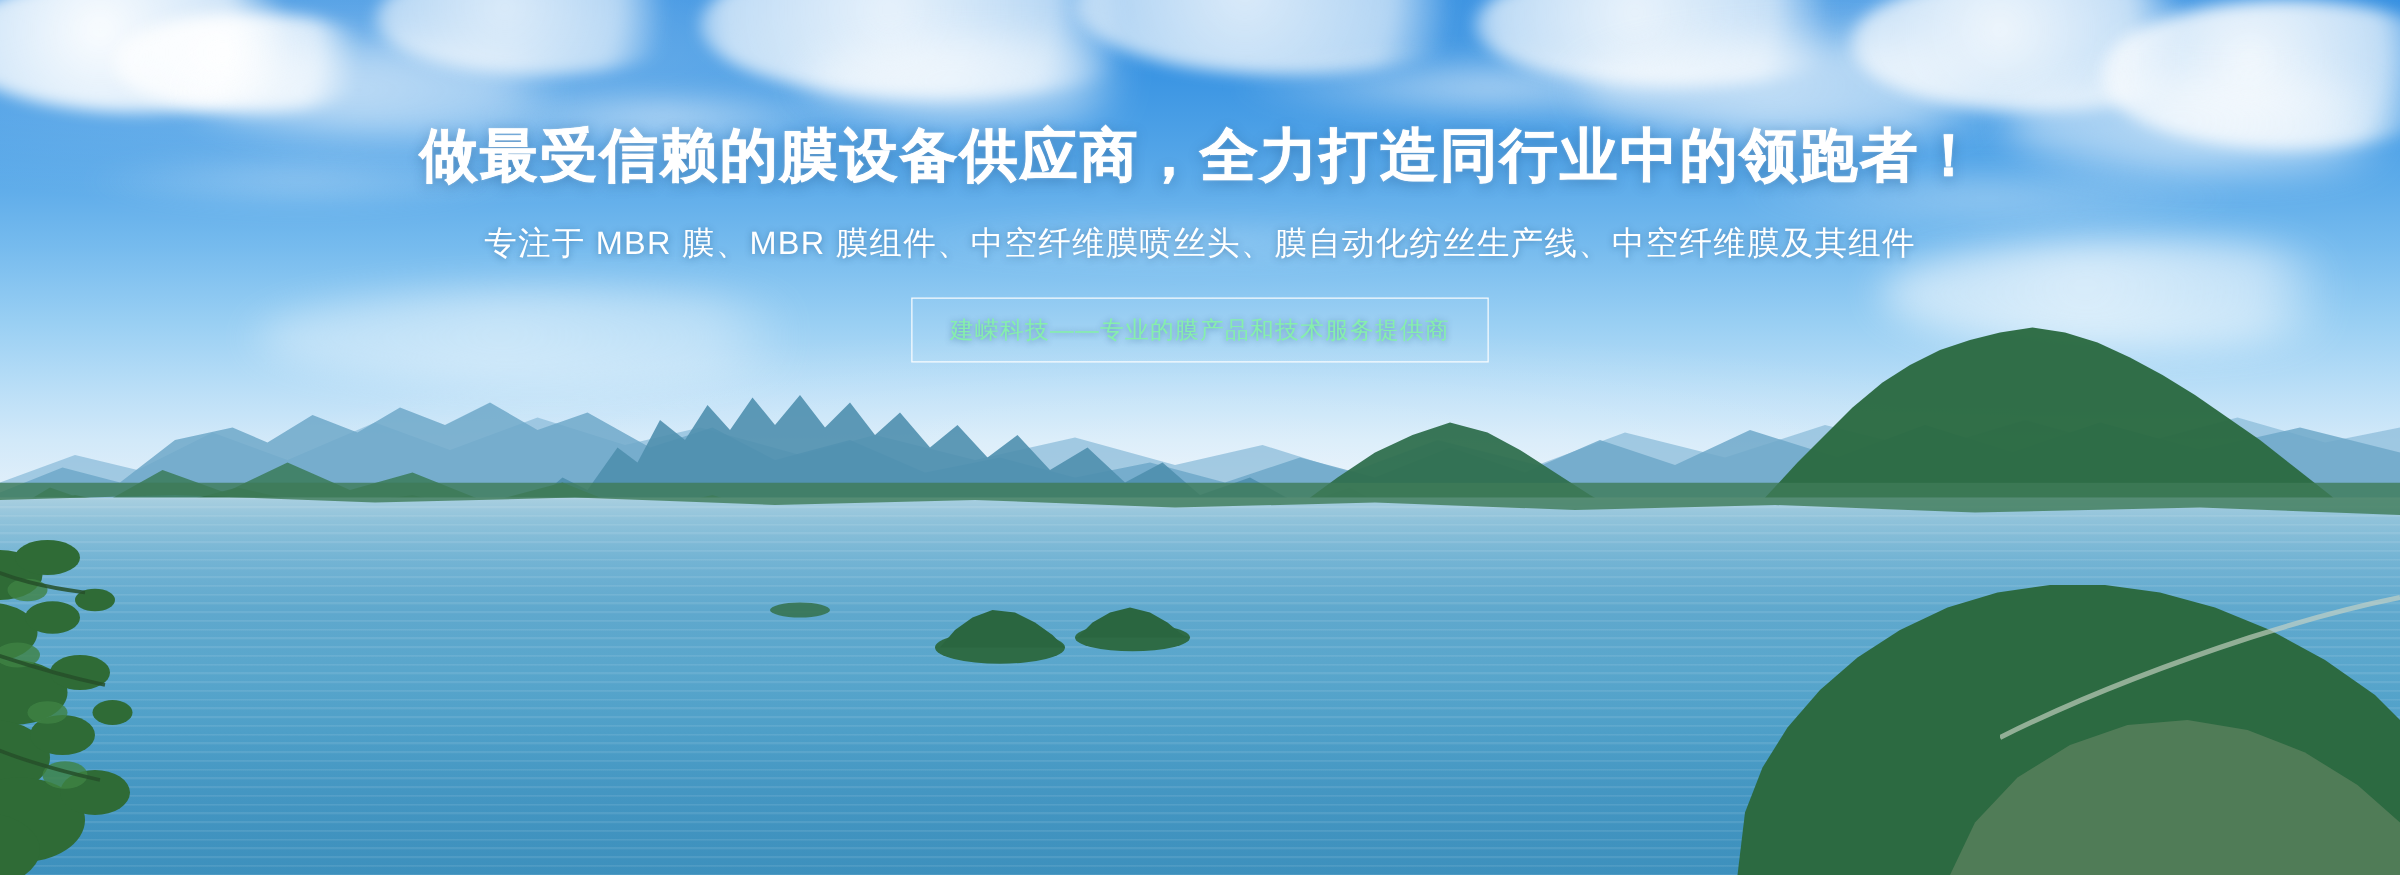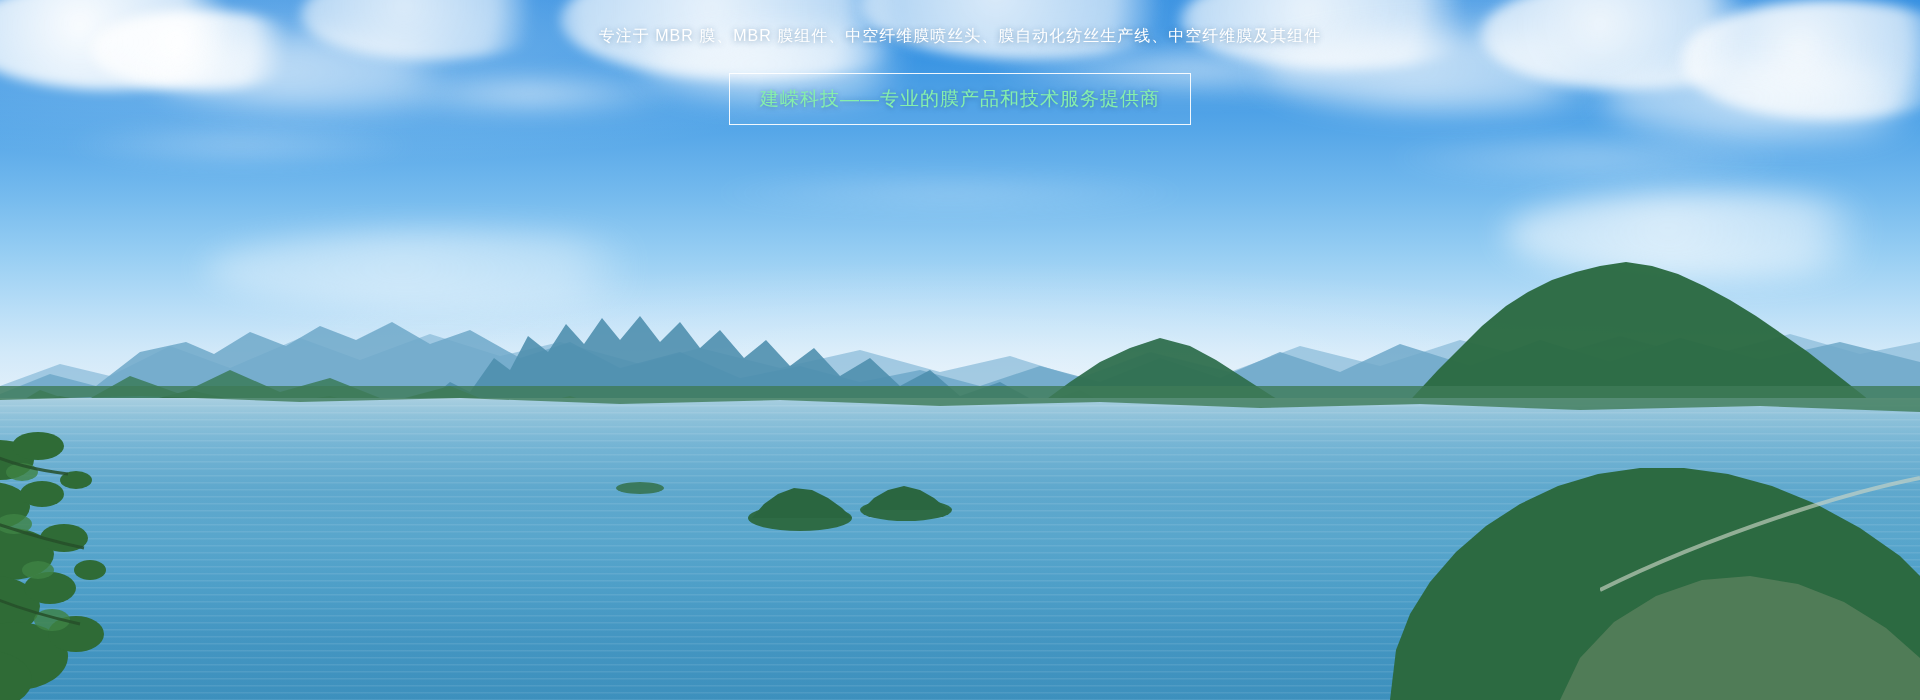--- a/index.html
+++ b/index.html
@@ -79,21 +79,21 @@
   }
   .headline {
     margin-top:98px;
     font-size:46px; font-weight:bold; color:#ffffff;
     letter-spacing:2px; line-height:1.15; white-space:nowrap;
     text-shadow:0 2px 10px rgba(20,70,120,.40), 0 0 2px rgba(255,255,255,.6);
     -webkit-text-stroke:0.6px #ffffff;
   }
   .subhead {
     margin-top:26px;
-    font-size:16px; color:#ffffff; letter-spacing:1px;
+    font-size:26px; color:#ffffff; letter-spacing:1px;
     white-space:nowrap; font-weight:400;
     text-shadow:0 1px 6px rgba(20,70,120,.45);
   }
   .tagbox {
     margin-top:26px;
     border:1px solid rgba(255,255,255,.92);
     padding:12px 30px;
     font-size:19px; color:#86efac; letter-spacing:1px;
     white-space:nowrap;
     text-shadow:0 1px 5px rgba(20,70,120,.45);
@@ -235,17 +235,18 @@
       <path d="M0,98 C34,110 66,120 104,128"></path>
       <path d="M0,172 C30,186 64,196 100,204"></path>
     </g>
   </svg>
 
   <svg style="position:absolute; left:1600px; top:440px; width:320px; height:180px;" viewBox="0 0 320 180" preserveAspectRatio="none">
     <path d="M0,150 C60,120 120,96 200,70 C250,54 290,44 320,38" stroke="#c9d4c4" stroke-width="4" fill="none" opacity="0.65"></path>
   </svg>
 
   <div class="overlay">
+    <div class="headline">做最受信赖的膜设备供应商，全力打造同行业中的领跑者！</div>
     <div class="subhead">专注于 MBR 膜、MBR 膜组件、中空纤维膜喷丝头、膜自动化纺丝生产线、中空纤维膜及其组件</div>
     <div class="tagbox">建嵘科技——专业的膜产品和技术服务提供商</div>
   </div>
 
 </div>
 
 </body></html>

